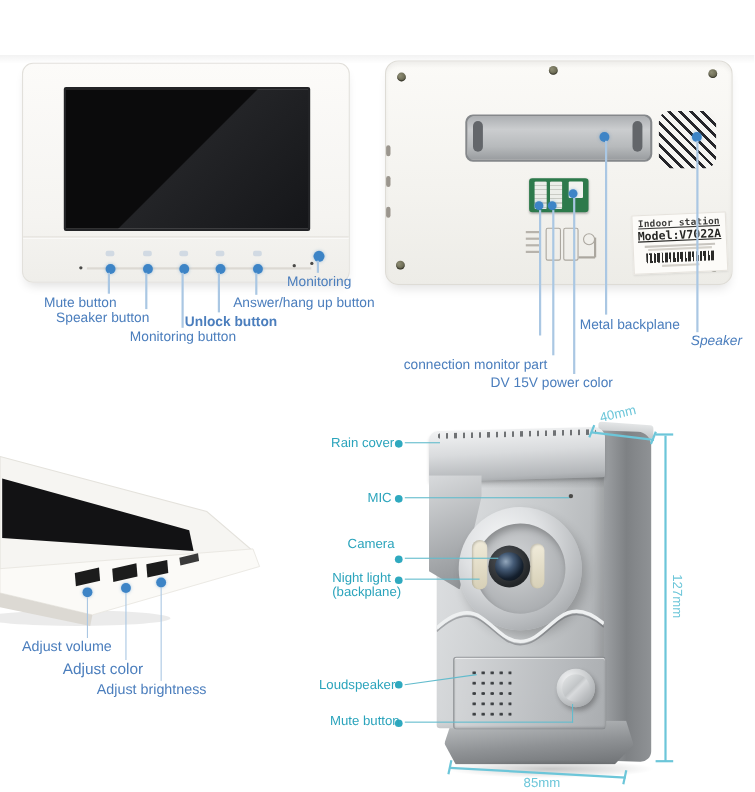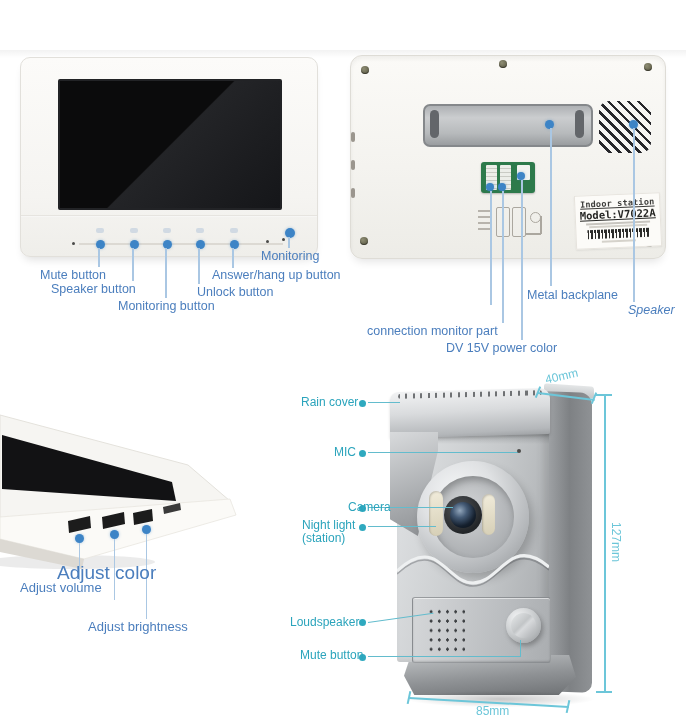--- a/index.html
+++ b/index.html
@@ -56,21 +56,21 @@
   <div class="vl" style="left:98px;top:248px;height:19px;"></div>
   <div class="vl" style="left:132px;top:248px;height:33px;"></div>
   <div class="vl" style="left:165px;top:248px;height:50px;"></div>
   <div class="vl" style="left:198px;top:248px;height:36px;"></div>
   <div class="vl" style="left:232px;top:248px;height:20px;"></div>
   <div class="vl" style="left:288px;top:237px;height:11px;"></div>
 
   <div class="lbl" style="left:40px;top:268px;">Mute button</div>
   <div class="lbl" style="left:51px;top:282px;">Speaker button</div>
   <div class="lbl" style="left:118px;top:299px;">Monitoring button</div>
-  <div class="lbl" style="left:197px;top:285px;">Unlock button</div>
+  <div class="lbl" style="left:168px;top:285px;font-weight:bold;">Unlock button</div>
   <div class="lbl" style="left:212px;top:268px;text-align:right;">Answer/hang up button</div>
   <div class="lbl" style="left:261px;top:249px;">Monitoring</div>
 
   <div class="abs" style="left:350px;top:55px;width:314px;height:202px;background:linear-gradient(180deg,#fbfaf7,#f4f3ef 55%,#edece7);border:1px solid #dedcd6;border-radius:12px;box-shadow:inset 0 3px 4px rgba(0,0,0,.05),0 6px 10px -4px rgba(0,0,0,.12);">
     <div class="screw" style="left:10px;top:10px;"></div>
     <div class="screw" style="left:148px;top:4px;"></div>
     <div class="screw" style="left:293px;top:7px;"></div>
     <div class="screw" style="left:9px;top:181px;"></div>
     <div class="screw" style="left:294px;top:183px;"></div>
 
@@ -143,21 +143,21 @@
   </svg>
 
   <div class="dot" style="left:74.5px;top:533.5px;"></div>
   <div class="dot" style="left:109.5px;top:529.5px;"></div>
   <div class="dot" style="left:141.5px;top:524.5px;"></div>
   <div class="vl" style="left:78.5px;top:543px;height:37px;"></div>
   <div class="vl" style="left:113.5px;top:539px;height:61px;"></div>
   <div class="vl" style="left:145.5px;top:534px;height:85px;"></div>
 
   <div class="lbl" style="left:20px;top:581px;font-size:13px;">Adjust volume</div>
-  <div class="lbl" style="left:57px;top:566px;font-size:19px;">Adjust color</div>
+  <div class="lbl" style="left:57px;top:601px;font-size:14px;">Adjust color</div>
   <div class="lbl" style="left:88px;top:620px;font-size:13px;">Adjust brightness</div>
 
   <div class="abs" style="left:544px;top:385px;width:50px;height:12px;background:linear-gradient(180deg,#e4e6e7,#c3c6c8);border-radius:3px;transform:skewY(4deg);"></div>
   <div class="abs" style="left:542px;top:392px;width:50px;height:300px;background:linear-gradient(90deg,#a8abae 0%,#7e8184 55%,#8f9295 100%);border-radius:4px 12px 10px 4px;transform:skewY(2deg);"></div>
   <div class="abs" style="left:404px;top:655px;width:172px;height:40px;clip-path:polygon(4% 0,96% 0,100% 55%,90% 100%,6% 100%,0 52%);background:linear-gradient(175deg,#c0c3c5,#8f9295 55%,#6e7174);"></div>
   <div class="abs" style="left:398px;top:690px;width:205px;height:18px;background:radial-gradient(ellipse at center,rgba(0,0,0,.22),rgba(0,0,0,0) 65%);"></div>
   <div class="abs" style="left:397px;top:430px;width:152px;height:232px;background:linear-gradient(102deg,#e0e2e4 0%,#c6c9cb 55%,#a7aaad 100%);border-radius:3px;box-shadow:inset -5px 0 9px rgba(0,0,0,.13);"></div>
   <div class="abs" style="left:397px;top:432px;width:152px;height:12px;background:linear-gradient(180deg,rgba(60,63,66,.32),rgba(60,63,66,0));"></div>
   <div class="abs" style="left:390px;top:390px;width:160px;height:46px;background:linear-gradient(178deg,#f2f3f4 0%,#d9dbdd 45%,#b4b7ba 88%,#9fa2a5 100%);border-radius:8px 10px 2px 2px;transform:skewY(-1.5deg);box-shadow:0 2px 3px rgba(0,0,0,.15);">
     <div style="position:absolute;left:8px;right:8px;top:2px;height:5px;border-radius:3px;background:repeating-linear-gradient(90deg,rgba(70,73,76,.75) 0 2px,transparent 2px 7.5px);"></div>
@@ -192,23 +192,23 @@
   <div class="hl" style="left:368px;top:452px;width:150px;"></div>
   <div class="pinhole" style="left:517px;top:449px;width:4px;height:4px;"></div>
   <div class="hl" style="left:368px;top:507px;width:85px;"></div>
   <div class="hl" style="left:368px;top:526px;width:68px;"></div>
   <div class="hl" style="left:368px;top:622px;width:66px;transform:rotate(-8deg);"></div>
   <div class="hl" style="left:368px;top:656px;width:153px;"></div>
   <div class="hl" style="left:520px;top:640px;width:1.3px;height:17px;"></div>
 
   <div class="lblt" style="left:301px;top:396px;">Rain cover</div>
   <div class="lblt" style="left:334px;top:446px;">MIC</div>
-  <div class="lblt" style="left:316px;top:501px;margin-left:32px;">Camera</div>
+  <div class="lblt" style="left:316px;top:488px;">Camera</div>
   <div class="lblt" style="left:302px;top:519px;">Night light</div>
-  <div class="lblt" style="left:302px;top:532px;">(station)</div>
+  <div class="lblt" style="left:302px;top:532px;">(backplane)</div>
   <div class="lblt" style="left:290px;top:616px;">Loudspeaker</div>
   <div class="lblt" style="left:300px;top:649px;">Mute button</div>
 
   <div class="dim" style="left:545px;top:369px;transform:rotate(-13deg);">40mm</div>
   <div class="dl" style="left:538px;top:392px;width:57px;transform:rotate(7deg);"></div>
   <div class="dtick" style="left:537px;top:386px;height:12px;transform:rotate(22deg);"></div>
   <div class="dtick" style="left:593px;top:392px;height:12px;transform:rotate(22deg);"></div>
 
   <div class="dtick" style="left:596px;top:394px;width:16px;height:1.5px;"></div>
   <div class="dl" style="left:604px;top:396px;width:1.5px;height:296px;"></div>

